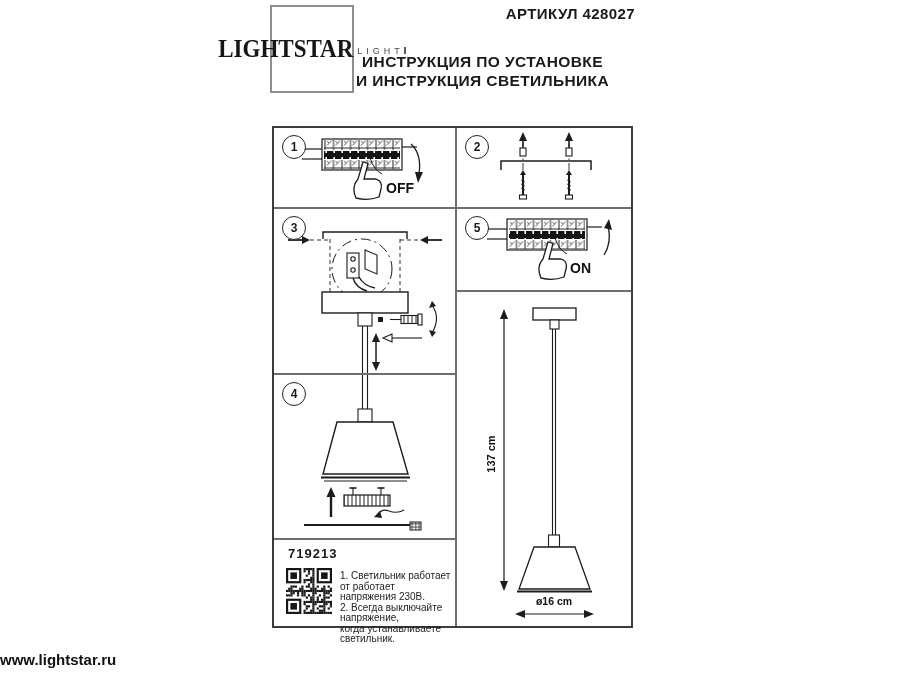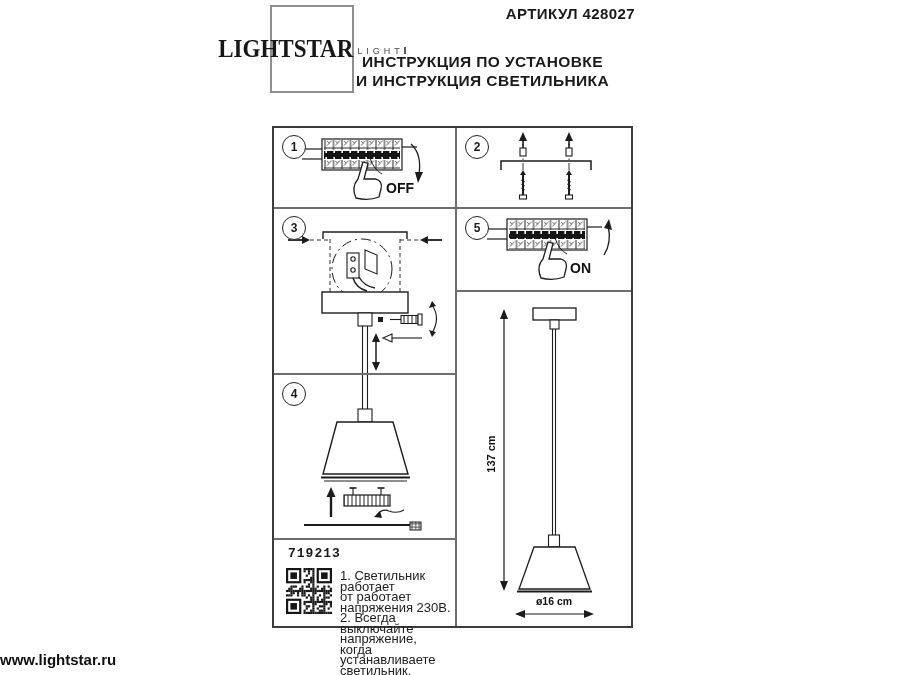--- a/index.html
+++ b/index.html
@@ -25,23 +25,23 @@
   #panel{left:272px;top:126px;width:361px;height:502px;border:2px solid #3c3c3c;background:#fff;box-sizing:border-box;}
   .divider{position:absolute;background:#6e6e6e;}
   .cell{position:absolute;}
   .badge{position:absolute;left:8px;top:7px;width:22px;height:22px;border:1.5px solid #222;
          border-radius:50%;display:flex;align-items:center;justify-content:center;
          font-size:12px;font-weight:bold;background:#fff;}
   svg{display:block;}
   svg text{font-family:"Liberation Sans",sans-serif;}
 
   
-  #notes-article{position:absolute;left:14px;top:6px;font-size:13px;font-weight:bold;letter-spacing:1px;font-family:Liberation Mono, monospace;}
+  #notes-article{position:absolute;left:14px;top:6px;font-size:13px;font-weight:bold;letter-spacing:1px;}
   #qr-wrap{position:absolute;left:12px;top:28px;width:46px;height:46px;}
-  #notes-text{position:absolute;left:66px;top:31px;width:112px;font-size:13px;line-height:10.5px;color:#222;}
+  #notes-text{position:absolute;left:66px;top:31px;width:112px;font-size:10px;line-height:10.5px;color:#222;}
 
   #footer-url{left:0;top:651px;width:900px;font-weight:bold;font-size:15px;color:#111;}
 </style>
 </head>
 <body>
 
 <div id="page">
 
   <div class="abs" id="logo-box">
     <div class="logo-word">LIGHT</div>

